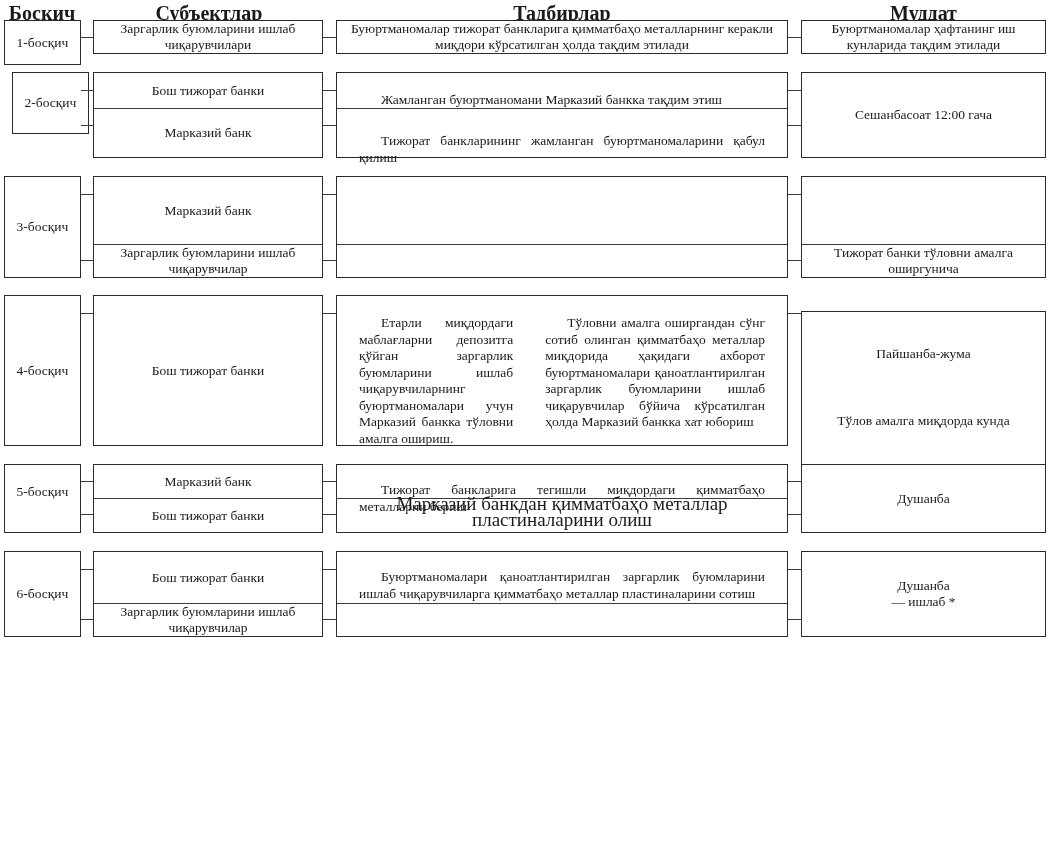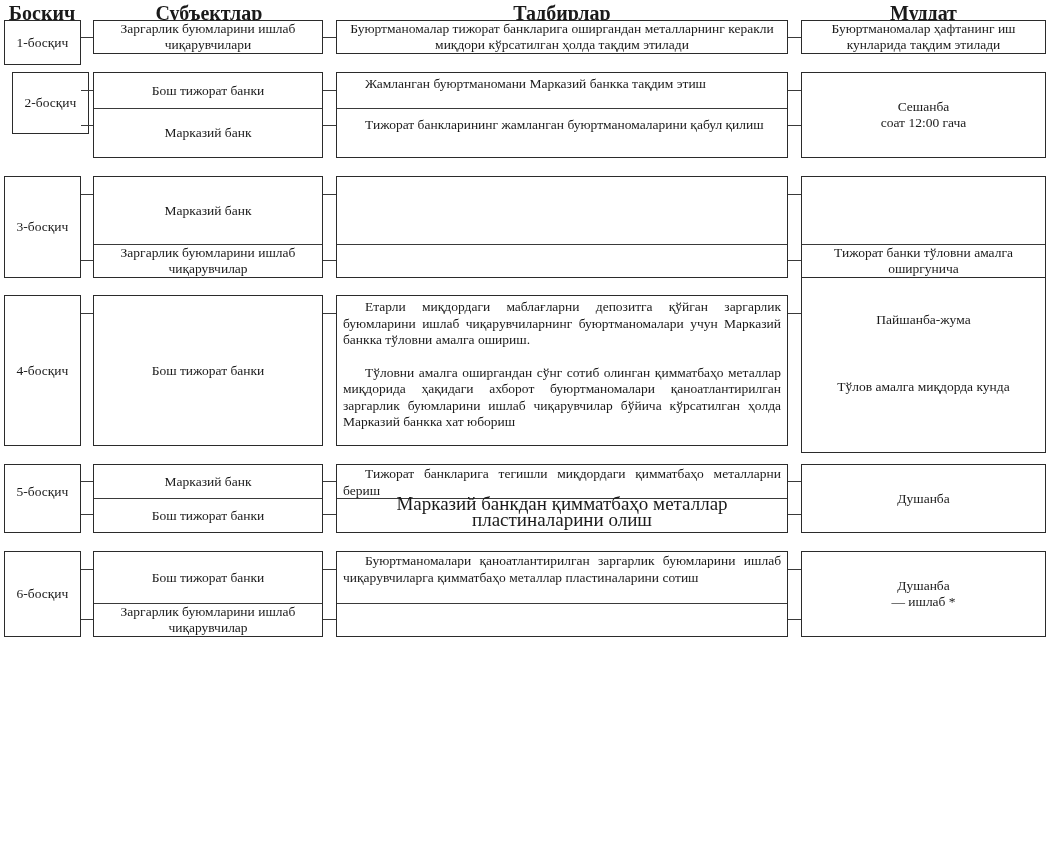--- a/index.html
+++ b/index.html
@@ -4,21 +4,21 @@
 <style>
   html, body { margin:0; padding:0; background:#ffffff; }
   body { width:1052px; height:866px; position:relative; overflow:hidden;
          font-family:"Liberation Serif","DejaVu Serif",serif; color:#1a1a1a; font-size:13.5px; }
   .hdr { position:absolute; top:2px; font-weight:bold; font-size:20px; text-align:center; }
   .box { position:absolute; border:1.5px solid #2b2b2b; box-sizing:border-box; background:#fff; }
   .cell { position:absolute; left:0; right:0; display:flex; align-items:center; justify-content:center;
           text-align:center; line-height:16px; box-sizing:border-box; padding:0 6px; }
   .just { justify-content:flex-start; align-items:flex-start; text-align:justify; text-align-last:left;
           padding:3px 6px 0 6px; line-height:16.5px; }
-  .just p { margin:0; text-indent:22px; }
+  .just p { margin:16px; text-indent:22px; }
   .sep { position:absolute; left:0; right:0; height:0; border-top:1.3px solid #3a3a3a; }
   .conn { position:absolute; height:0; border-top:1.3px solid #3a3a3a; }
 </style>
 </head>
 <body>
 
 <div class="hdr" style="left:4px;width:76px;">Босқич</div>
 <div class="hdr" style="left:94px;width:230px;">Субъектлар</div>
 <div class="hdr" style="left:337px;width:450px;">Тадбирлар</div>
 <div class="hdr" style="left:801px;width:245px;">Муддат</div>
@@ -26,21 +26,21 @@
 <div>
   <div class="box" style="left:4px;top:20px;width:77px;height:45px;">
     <div class="cell" style="top:0;bottom:0;">1-босқич</div>
   </div>
   <div class="conn" style="left:81px;width:12px;top:37px;"></div>
   <div class="box" style="left:93px;top:20px;width:230px;height:34px;">
     <div class="cell" style="top:0;bottom:0;">Заргарлик буюмларини ишлаб чиқарувчилари</div>
   </div>
   <div class="conn" style="left:323px;width:13px;top:37px;"></div>
   <div class="box" style="left:336px;top:20px;width:452px;height:34px;">
-    <div class="cell" style="top:0;bottom:0;padding:0 8px;">Буюртманомалар тижорат банкларига оширгандан металларнинг керакли миқдори кўрсатилган ҳолда тақдим этилади</div>
+    <div class="cell" style="top:0;bottom:0;padding:0 8px;">Буюртманомалар тижорат банкларига қимматбаҳо металларнинг керакли миқдори кўрсатилган ҳолда тақдим этилади</div>
   </div>
   <div class="conn" style="left:788px;width:13px;top:37px;"></div>
   <div class="box" style="left:801px;top:20px;width:245px;height:34px;">
     <div class="cell" style="top:0;bottom:0;">Буюртманомалар ҳафтанинг иш кунларида тақдим этилади</div>
   </div>
 </div>
 
 <div>
   <div class="box" style="left:12px;top:72px;width:77px;height:62px;">
     <div class="cell" style="top:0;bottom:0;">2-босқич</div>
@@ -59,21 +59,21 @@
         <p>Жамланган буюртманомани Марказий банкка тақдим этиш</p>
       </div>
     <div class="sep" style="top:35px;"></div>
     <div class="cell just" style="top:38px;bottom:0;padding-top:6px;">
         <p>Тижорат банкларининг жамланган буюртманомаларини қабул қилиш</p>
       </div>
   </div>
   <div class="conn" style="left:788px;width:13px;top:90px;"></div>
   <div class="conn" style="left:788px;width:13px;top:125px;"></div>
   <div class="box" style="left:801px;top:72px;width:245px;height:86px;">
-    <div class="cell" style="top:0;bottom:0;flex-direction:column;">
+    <div class="cell" style="top:0;bottom:0;">
       <span>Сешанба</span>
       <span>соат 12:00 гача</span>
     </div>
   </div>
 </div>
 
 <div>
   <div class="box" style="left:4px;top:176px;width:77px;height:102px;">
     <div class="cell" style="top:0;bottom:0;">3-босқич</div>
   </div>
@@ -100,27 +100,27 @@
 <div>
   <div class="box" style="left:4px;top:295px;width:77px;height:151px;">
     <div class="cell" style="top:0;bottom:0;">4-босқич</div>
   </div>
   <div class="conn" style="left:81px;width:12px;top:313px;"></div>
   <div class="box" style="left:93px;top:295px;width:230px;height:151px;">
     <div class="cell" style="top:0;bottom:0;">Бош тижорат банки</div>
   </div>
   <div class="conn" style="left:323px;width:13px;top:313px;"></div>
   <div class="box" style="left:336px;top:295px;width:452px;height:151px;">
-    <div class="cell just" style="top:0;bottom:0;flex-direction:column;">
+    <div class="cell just" style="top:0;bottom:0;flex-direction:row;">
       <p>Етарли миқдордаги маблағларни депозитга қўйган заргарлик буюмларини ишлаб чиқарувчиларнинг буюртманомалари учун Марказий банкка тўловни амалга ошириш.</p>
       <p style="margin-top:16px;">Тўловни амалга оширгандан сўнг сотиб олинган қимматбаҳо металлар миқдорида ҳақидаги ахборот буюртманомалари қаноатлантирилган заргарлик буюмларини ишлаб чиқарувчилар бўйича кўрсатилган ҳолда Марказий банкка хат юбориш</p>
     </div>
   </div>
   <div class="conn" style="left:788px;width:13px;top:313px;"></div>
-  <div class="box" style="left:801px;top:277px;width:245px;height:176px;">
+  <div class="box" style="left:801px;top:311px;width:245px;height:176px;">
     <div class="cell" style="top:0;height:84px;">Пайшанба-жума</div>
     <div class="cell" style="top:84px;height:50px;">Тўлов амалга миқдорда кунда</div>
   </div>
 </div>
 
 <div>
   <div class="box" style="left:4px;top:464px;width:77px;height:69px;">
     <div class="cell" style="top:0;bottom:13px;">5-босқич</div>
   </div>
   <div class="conn" style="left:81px;width:12px;top:481px;"></div>

